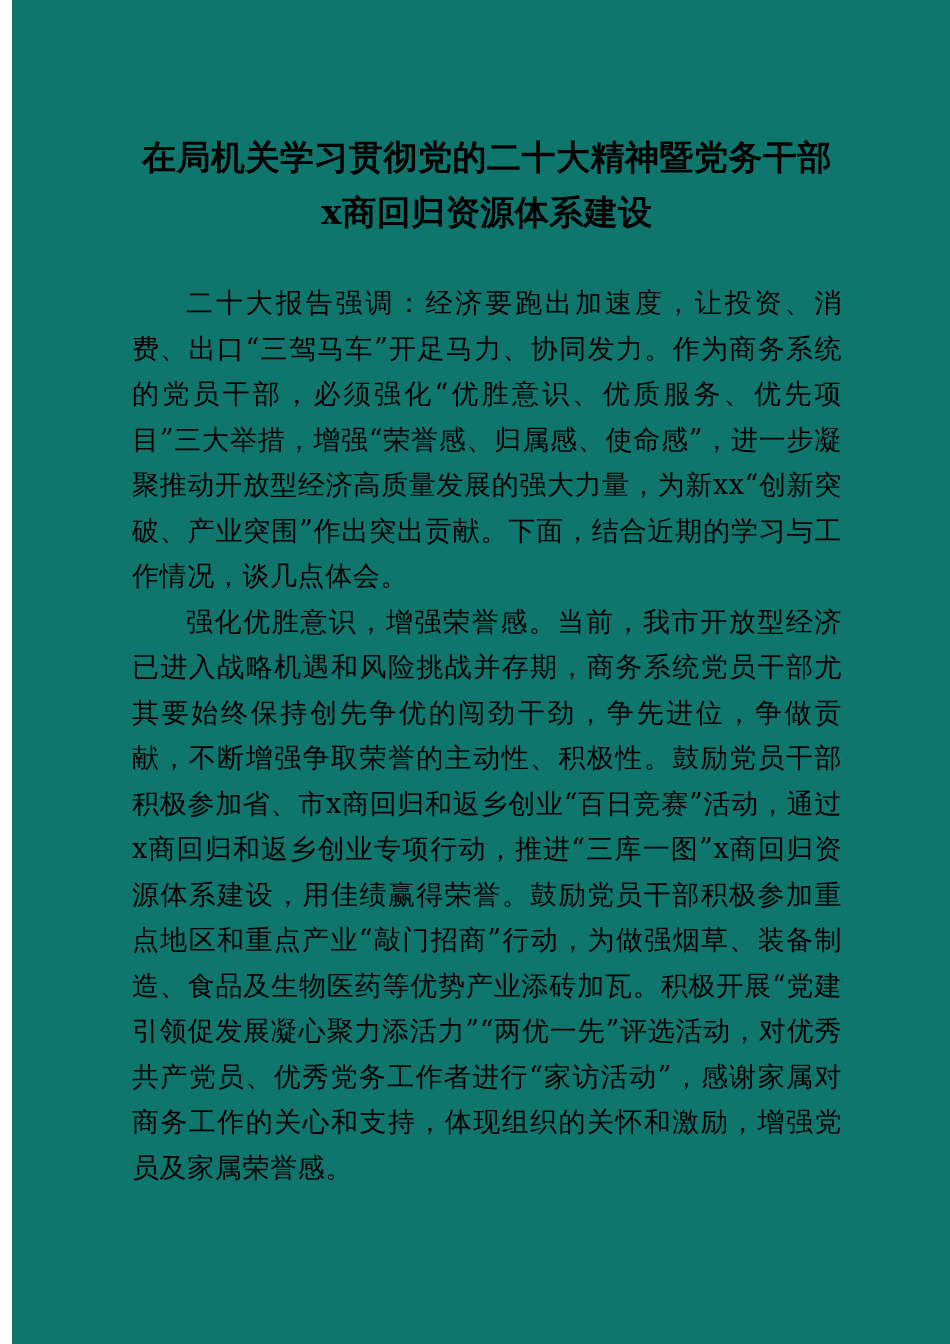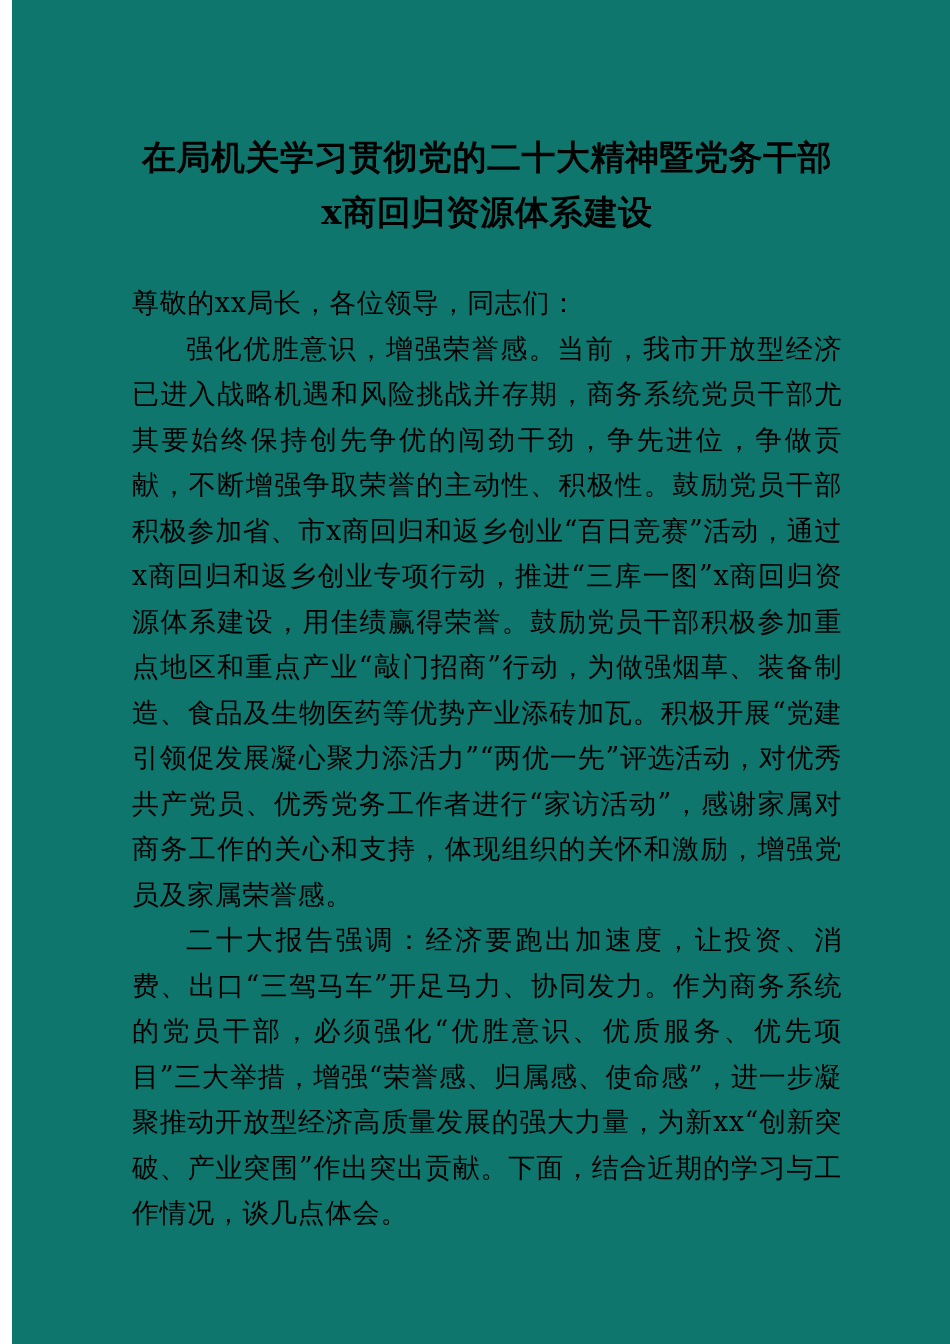--- a/index.html
+++ b/index.html
@@ -47,17 +47,16 @@
 </head>
 <body>
 
 <div class="page">
   <h1 class="doc-title">
     <span>在局机关学习贯彻党的二十大精神暨党务干部</span><br>
     <span>x商回归资源体系建设</span>
   </h1>
 
   <div class="doc-body">
-    <p>尊敬的xx局长，各位领导，同志们：</p>
+    <p class="indent">二十大报告强调：经济要跑出加速度，让投资、消费、出口“三驾马车”开足马力、协同发力。作为商务系统的党员干部，必须强化“优胜意识、优质服务、优先项目”三大举措，增强“荣誉感、归属感、使命感”，进一步凝聚推动开放型经济高质量发展的强大力量，为新xx“创新突破、产业突围”作出突出贡献。下面，结合近期的学习与工作情况，谈几点体会。</p>
     <p class="indent">强化优胜意识，增强荣誉感。当前，我市开放型经济已进入战略机遇和风险挑战并存期，商务系统党员干部尤其要始终保持创先争优的闯劲干劲，争先进位，争做贡献，不断增强争取荣誉的主动性、积极性。鼓励党员干部积极参加省、市x商回归和返乡创业“百日竞赛”活动，通过x商回归和返乡创业专项行动，推进“三库一图”x商回归资源体系建设，用佳绩赢得荣誉。鼓励党员干部积极参加重点地区和重点产业“敲门招商”行动，为做强烟草、装备制造、食品及生物医药等优势产业添砖加瓦。积极开展“党建引领促发展凝心聚力添活力”“两优一先”评选活动，对优秀共产党员、优秀党务工作者进行“家访活动”，感谢家属对商务工作的关心和支持，体现组织的关怀和激励，增强党员及家属荣誉感。</p>
-    <p class="indent">二十大报告强调：经济要跑出加速度，让投资、消费、出口“三驾马车”开足马力、协同发力。作为商务系统的党员干部，必须强化“优胜意识、优质服务、优先项目”三大举措，增强“荣誉感、归属感、使命感”，进一步凝聚推动开放型经济高质量发展的强大力量，为新xx“创新突破、产业突围”作出突出贡献。下面，结合近期的学习与工作情况，谈几点体会。</p>
   </div>
 </div>
 
 </body></html>

